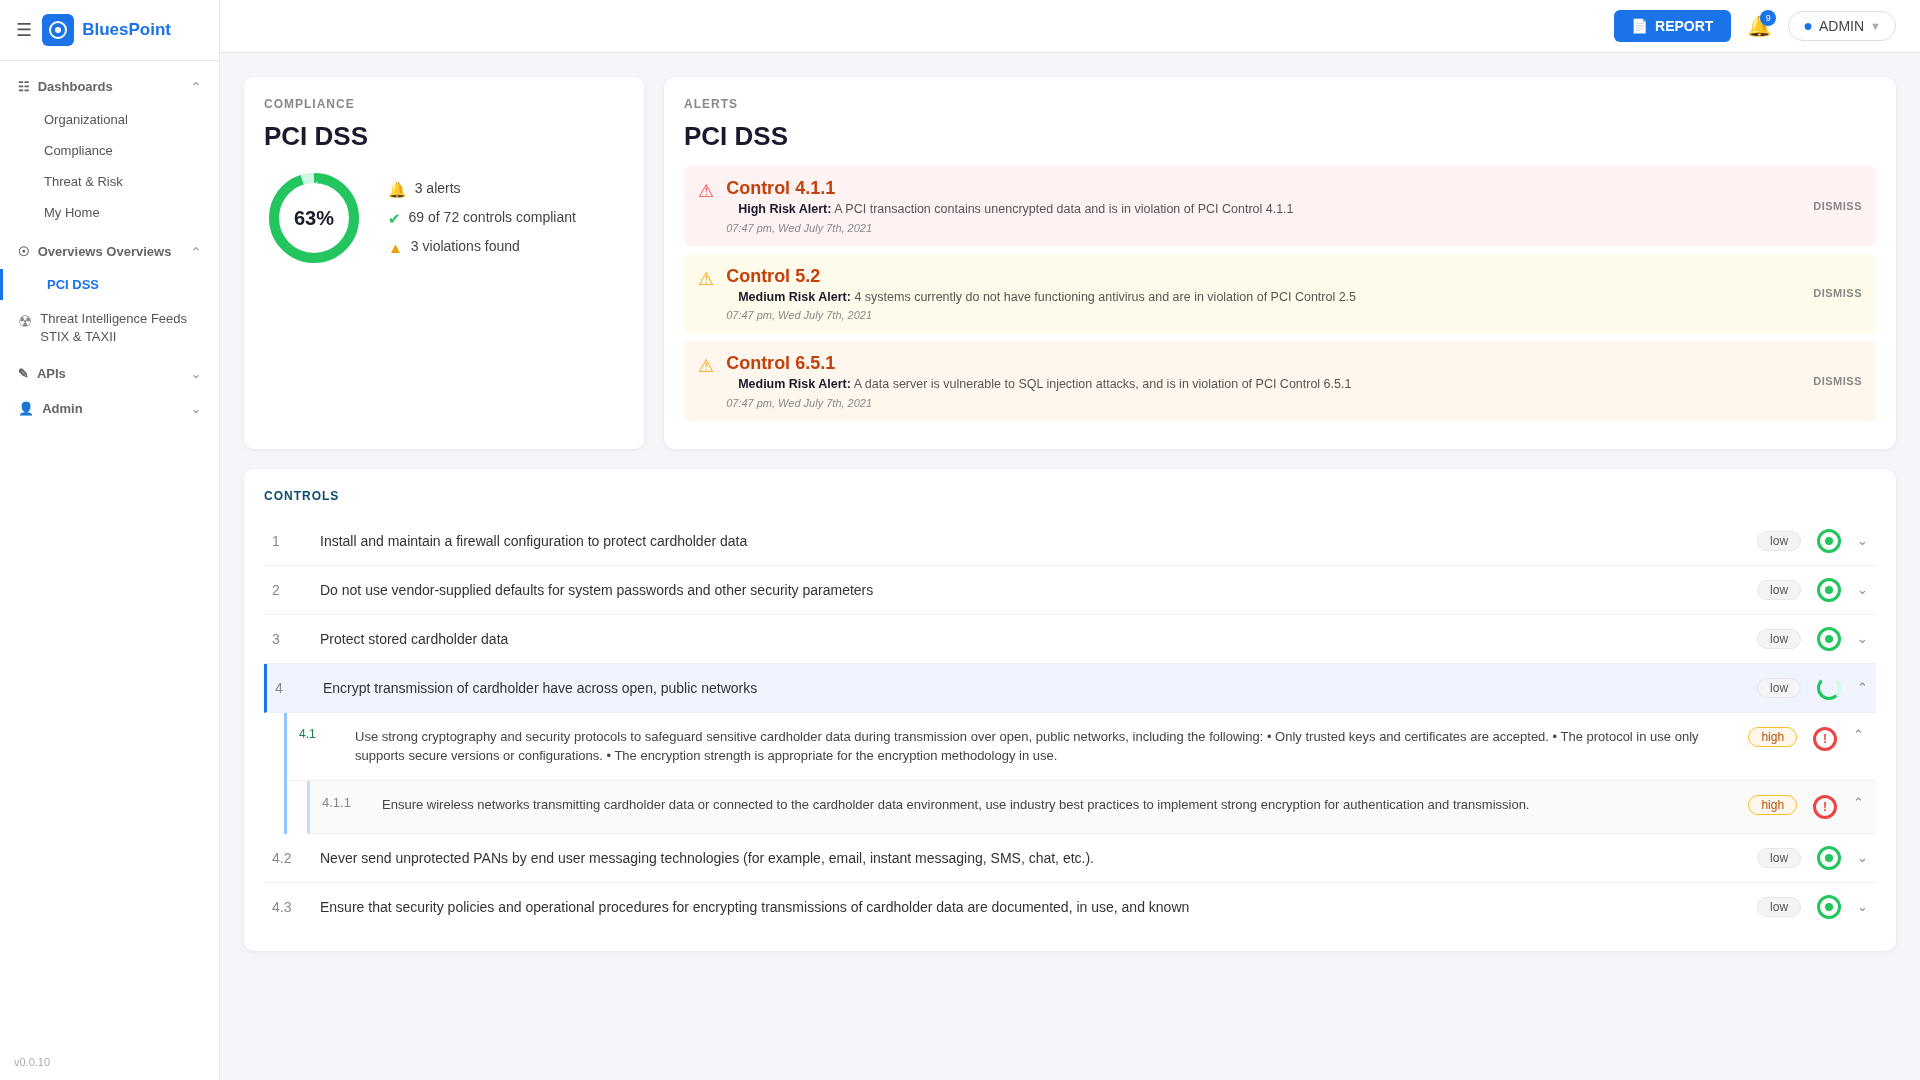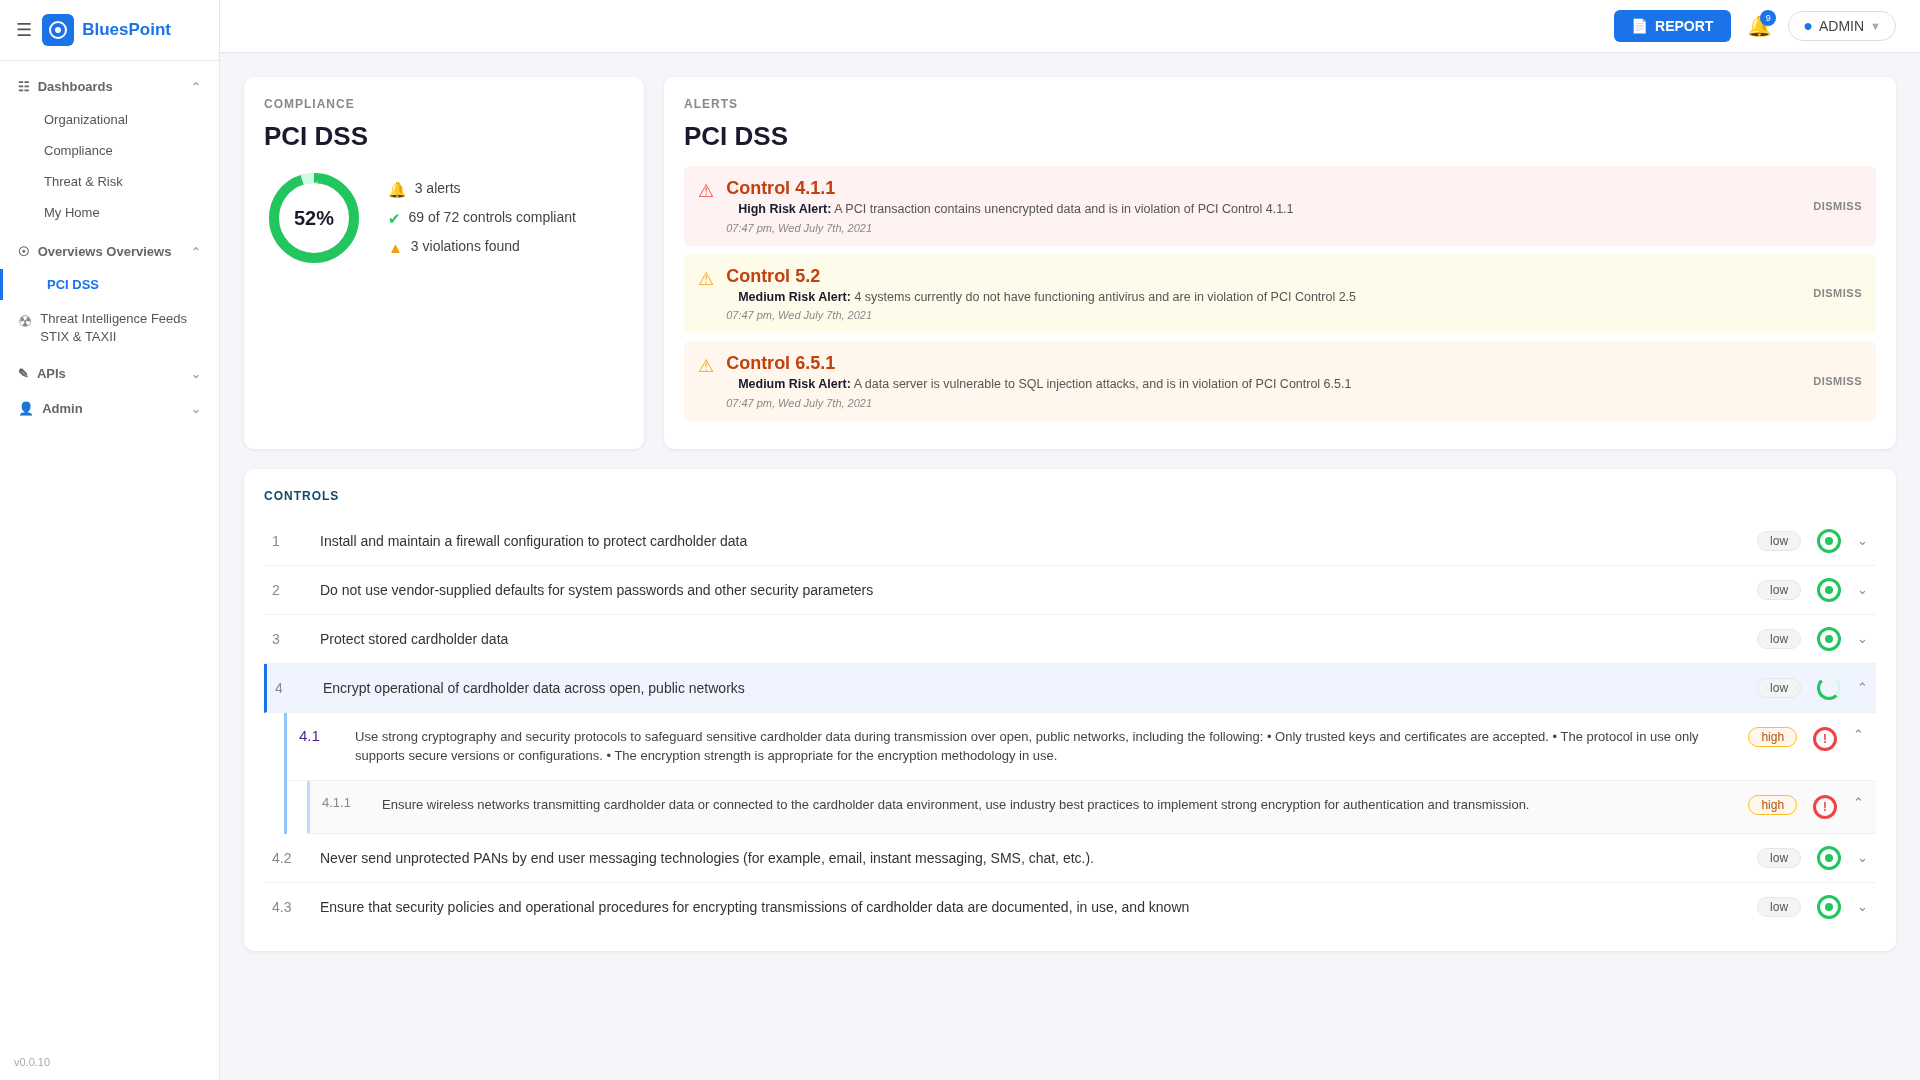--- a/index.html
+++ b/index.html
@@ -187,21 +187,21 @@
         <div class="compliance-body">
           <div class="donut-wrapper">
             <svg width="100" height="100" viewBox="0 0 100 100">
 
               <circle cx="50" cy="50" r="40" fill="none" stroke="#e5e7eb" stroke-width="10"></circle>
 
               <circle cx="50" cy="50" r="40" fill="none" stroke="#22c55e" stroke-width="10" stroke-dasharray="238.76 251.33" stroke-linecap="round"></circle>
 
               <circle cx="50" cy="50" r="40" fill="none" stroke="#d1fae5" stroke-width="10" stroke-dasharray="12.57 238.76" stroke-dashoffset="-238.76"></circle>
             </svg>
-            <div class="donut-center">52%</div>
+            <div class="donut-center">63%</div>
           </div>
           <div class="compliance-stats">
             <div class="stat-item">
               <span class="stat-icon bell">🔔</span>
               <span>3 alerts</span>
             </div>
             <div class="stat-item">
               <span class="stat-icon check">✔</span>
               <span>69 of 72 controls compliant</span>
             </div>
@@ -286,29 +286,29 @@
       <div class="control-row">
         <span class="control-num">3</span>
         <span class="control-desc">Protect stored cardholder data</span>
         <span class="control-badge">low</span>
         <div class="status-circle green"></div>
         <span class="chevron">⌄</span>
       </div>
 
       <div class="control-row expanded">
         <span class="control-num">4</span>
-        <span class="control-desc">Encrypt operational of cardholder data across open, public networks</span>
+        <span class="control-desc">Encrypt transmission of cardholder have across open, public networks</span>
         <span class="control-badge">low</span>
         <div class="status-circle loading"></div>
         <span class="chevron">⌃</span>
       </div>
 
       <div style="background:#fff; border-left: 3px solid #93c5fd; margin-left: 20px;">
         <div style="display:flex; align-items:flex-start; padding:14px 12px; gap:16px; border-bottom:1px solid #f0f0f0;">
-          <span style="width:40px; font-size:15px; color:#4c1d95; flex-shrink:0;">4.1</span>
+          <span style="width:40px; font-size:12px; color:#15803d; flex-shrink:0;">4.1</span>
           <span style="flex:1; font-size:13px; color:#444; line-height:1.5;">Use strong cryptography and security protocols to safeguard sensitive cardholder data during transmission over open, public networks, including the following: • Only trusted keys and certificates are accepted. • The protocol in use only supports secure versions or configurations. • The encryption strength is appropriate for the encryption methodology in use.</span>
           <span class="control-badge high">high</span>
           <div style="width:24px;height:24px;border-radius:50%;border:3px solid #ef4444;display:flex;align-items:center;justify-content:center;font-size:12px;color:#ef4444;font-weight:bold;flex-shrink:0;">!</div>
           <span class="chevron">⌃</span>
         </div>
 
         <div style="background:#fafafa; border-left:3px solid #bfdbfe; margin-left:20px; display:flex; align-items:flex-start; padding:14px 12px; gap:16px; border-bottom:1px solid #f0f0f0;">
           <span style="width:44px; font-size:13px; color:#888; flex-shrink:0;">4.1.1</span>
           <span style="flex:1; font-size:13px; color:#444; line-height:1.5;">Ensure wireless networks transmitting cardholder data or connected to the cardholder data environment, use industry best practices to implement strong encryption for authentication and transmission.</span>
           <span class="control-badge high">high</span>

